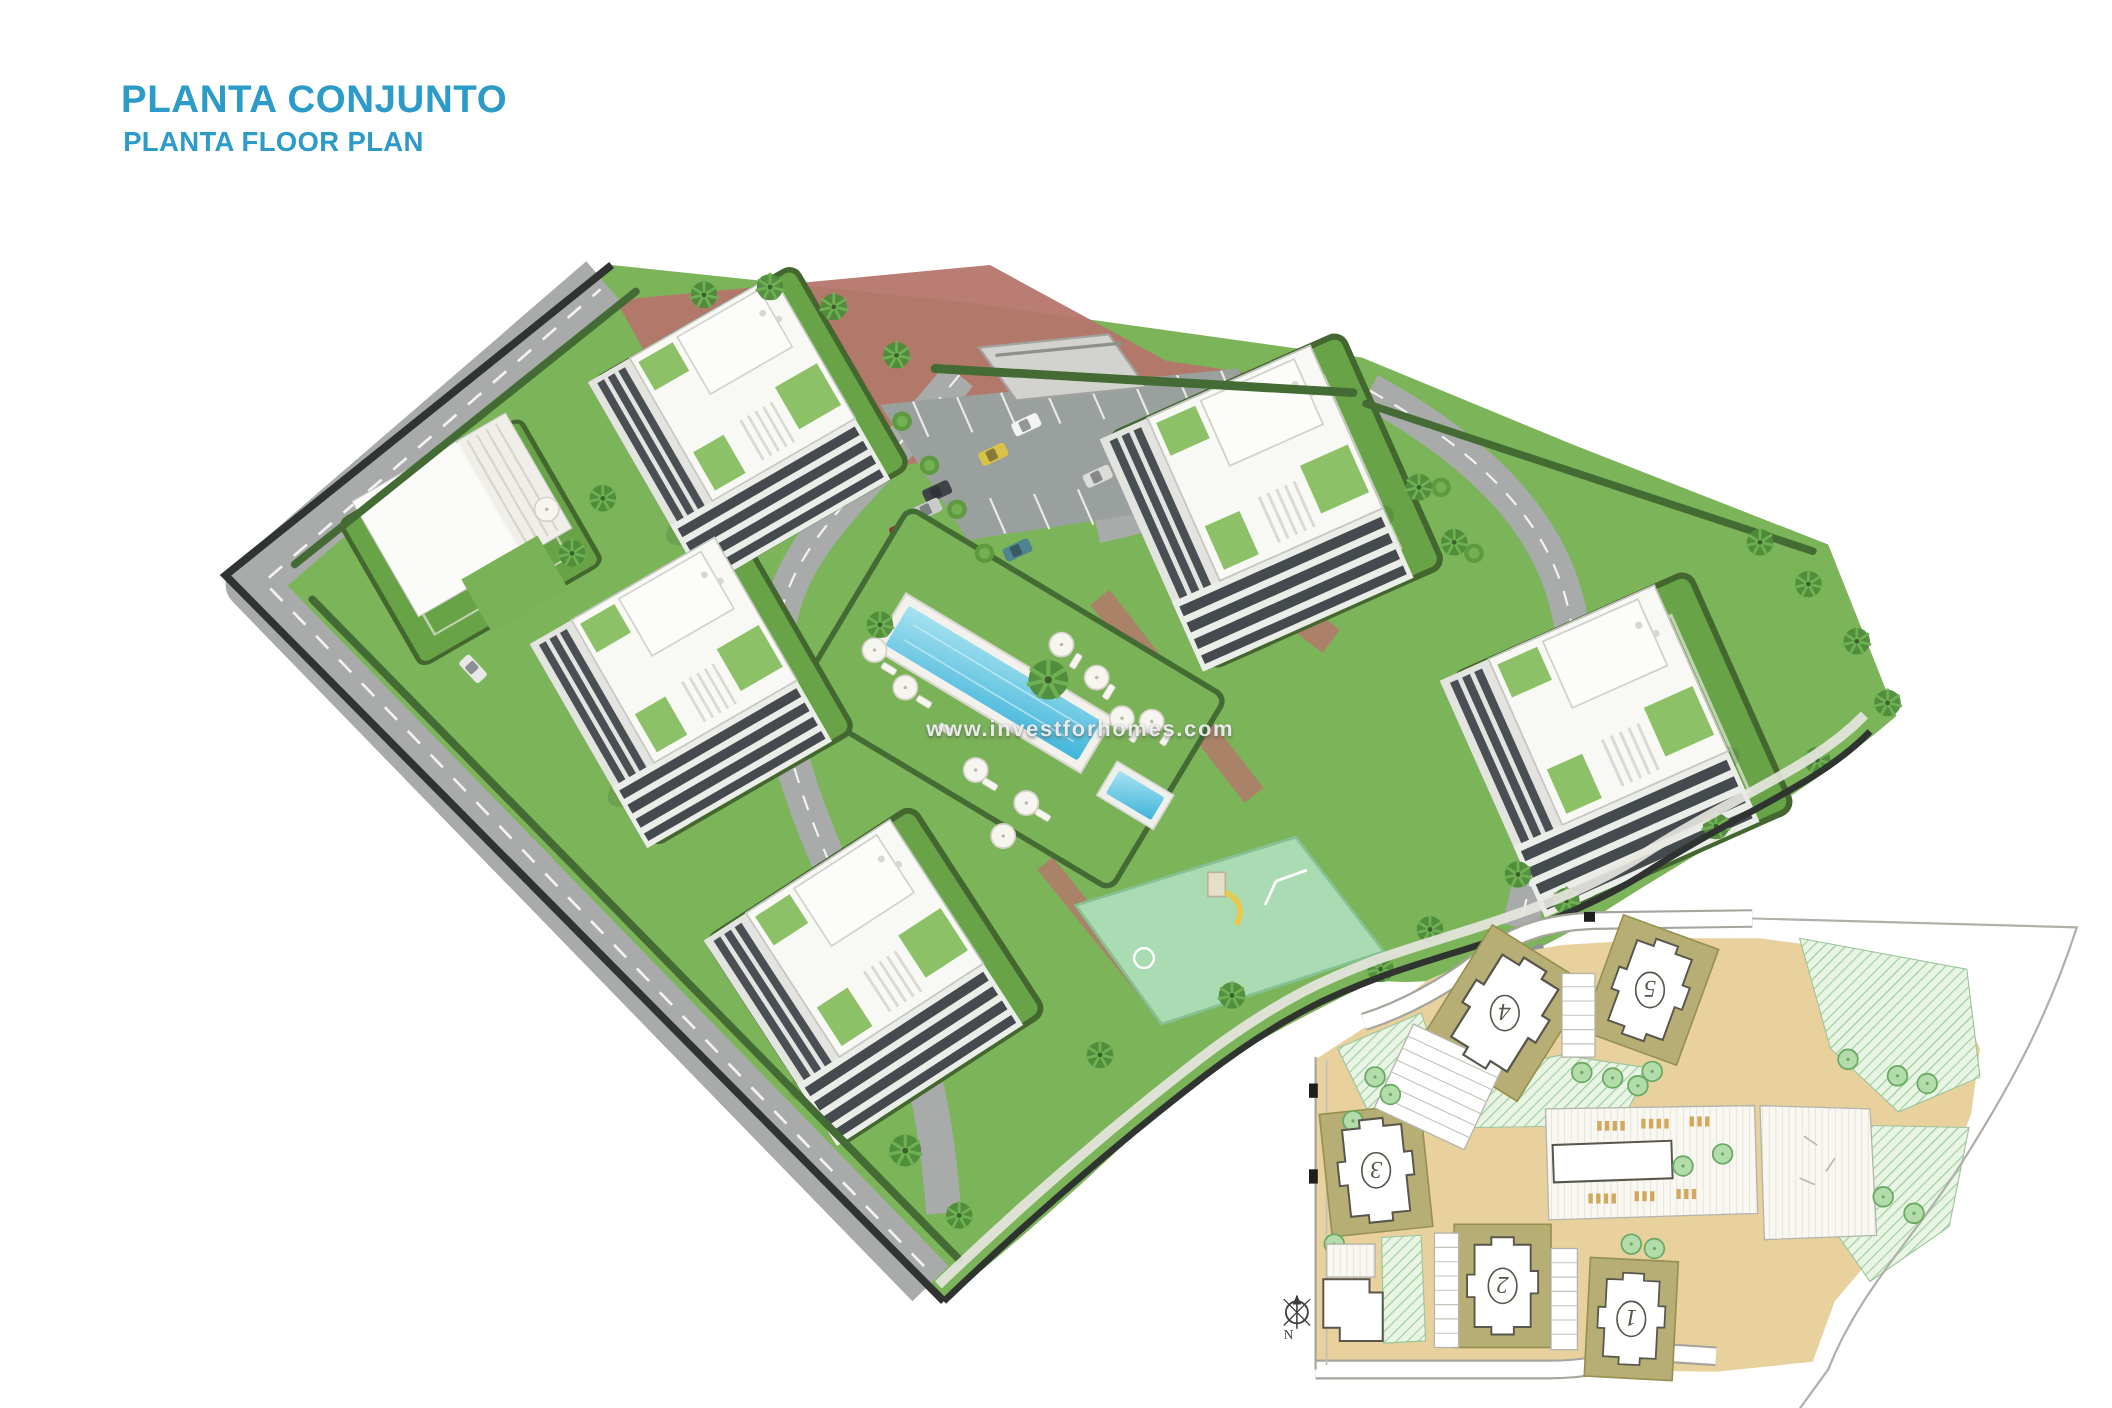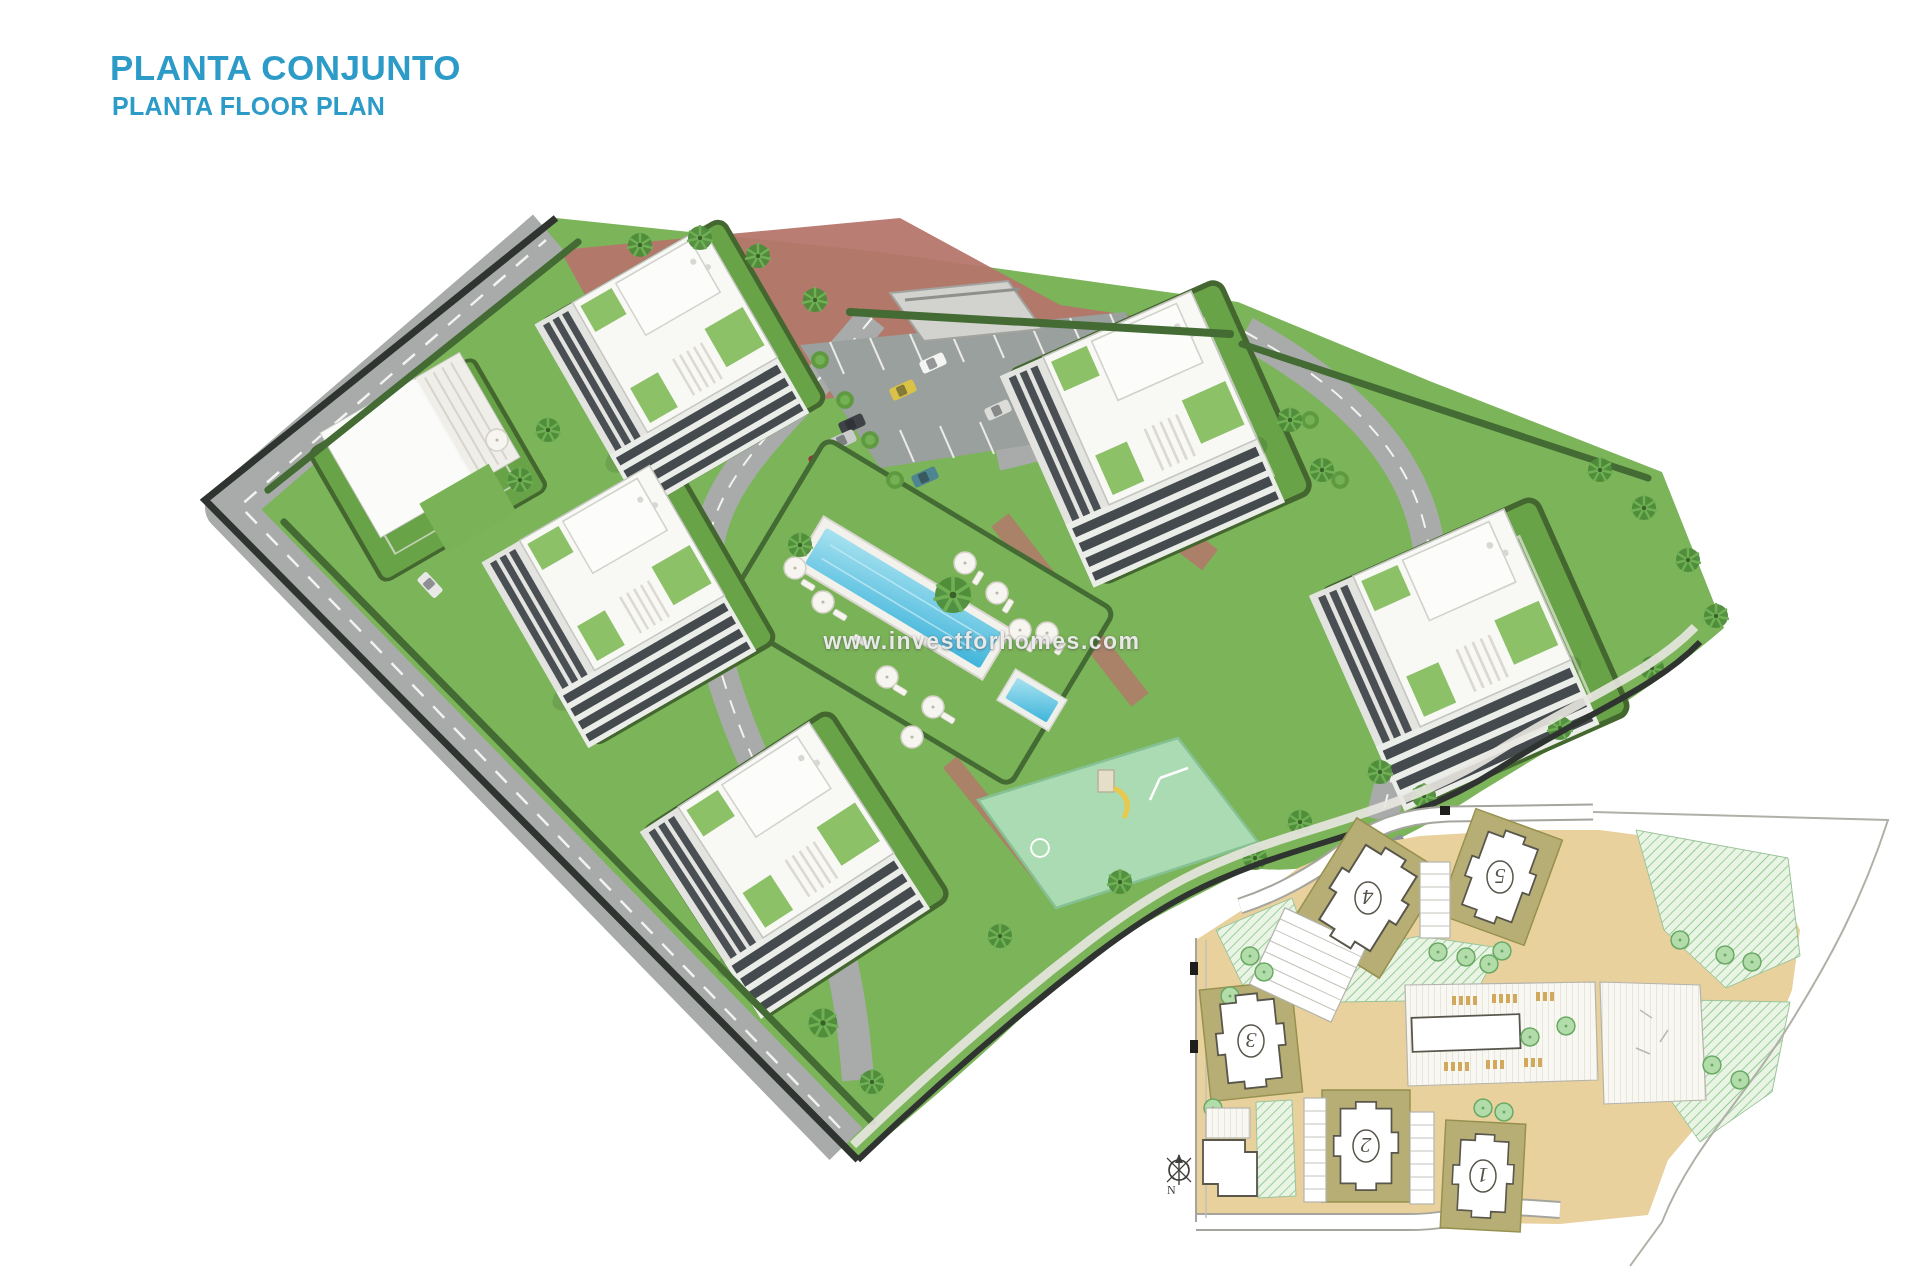--- a/index.html
+++ b/index.html
@@ -1,24 +1,24 @@
 <!DOCTYPE html>
 <html><head>
 <meta charset="utf-8">
 <style>
   html,body{margin:0;padding:0;background:#ffffff;}
   body{width:1920px;height:1280px;position:relative;overflow:hidden;
        font-family:"Liberation Sans",sans-serif;}
-  .page{position:absolute;inset:0;background:#ffffff;}
+  .page{position:absolute;inset:0;background:#ffffff;margin-top:23px;}
   .header{position:absolute;left:110px;top:50px;line-height:1.05;}
   .header .title{font-size:35px;font-weight:700;color:#2D9BC8;letter-spacing:0.5px;margin:0;}
   .header .subtitle{font-size:25px;font-weight:700;color:#2D9BC8;letter-spacing:0.3px;margin:6px 0 0 2px;}
   .render-svg{position:absolute;left:0;top:0;width:1920px;height:1280px;}
   .watermark{position:absolute;left:982px;top:641px;transform:translate(-50%,-50%);
-       font-size:23px;font-weight:700;letter-spacing:1.5px;white-space:nowrap;
+       font-size:20px;font-weight:700;letter-spacing:1.5px;white-space:nowrap;
        color:rgba(255,255,255,0.85);text-shadow:0 1px 3px rgba(80,80,80,0.65),0 0 1px rgba(90,90,90,0.5);}
   svg text.bnum{font-family:"Liberation Serif",serif;font-style:italic;font-size:22px;fill:#55524a;}
   svg text.compass-n{font-family:"Liberation Serif",serif;font-size:12px;fill:#3e3e3a;}
 </style>
 </head>
 <body>
 
 <div class="page">
 
   <div class="header">

